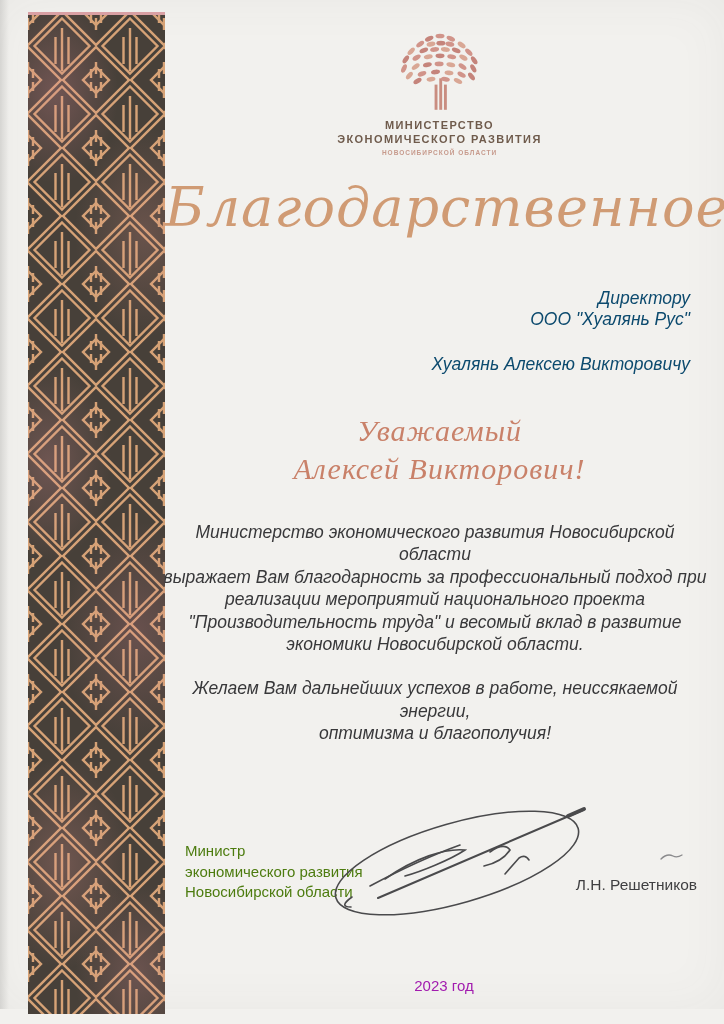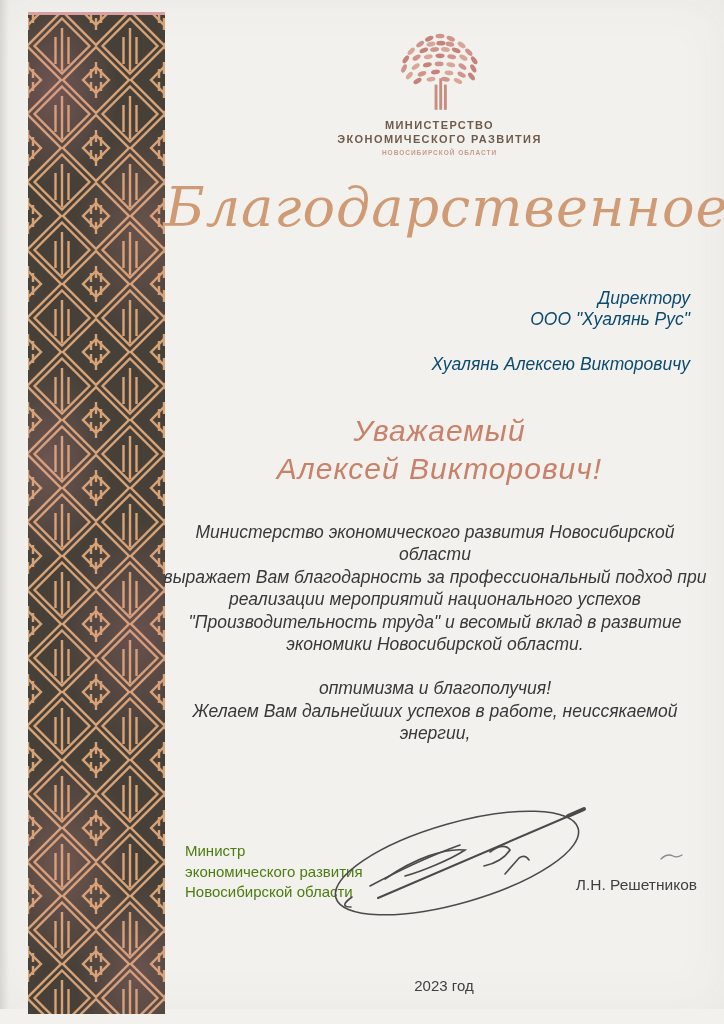--- a/index.html
+++ b/index.html
@@ -66,21 +66,21 @@
   .recipient{
     position:absolute;right:34px;top:288px;
     text-align:right;font-style:italic;
     font-size:17.5px;line-height:21px;color:#0c4a6e;
   }
   .recipient .gap{margin-top:24px;}
   
   .greeting{
     position:absolute;left:165px;right:10px;top:412px;
     text-align:center;
-    font-family:Liberation Sans, sans-serif;font-style:italic;
+    font-family:Liberation Serif, serif;font-style:italic;
     font-size:30px;line-height:38px;
     color:#c98169;letter-spacing:1px;
   }
   
   .body-text{
     position:absolute;left:160px;right:14px;top:521px;
     text-align:center;font-style:italic;
     font-size:17.5px;line-height:22.4px;color:#38383a;
   }
   .body-text .para2{margin-top:22px;}
@@ -95,21 +95,21 @@
   }
   .sig-autograph{
     position:absolute;left:325px;top:788px;width:280px;height:145px;
   }
   .pen-mark{
     position:absolute;left:660px;top:852px;width:24px;height:10px;
   }
   
   .year{
     position:absolute;left:164px;right:0;top:977px;
-    text-align:center;font-size:15px;color:#404040;
+    text-align:center;font-size:15px;color:#a21caf;
   }
 </style>
 </head>
 <body>
 
 <div class="page">
   <div class="scan-edge"></div>
 
   <div class="strip">
     <div class="strip-topline"></div>
@@ -200,27 +200,27 @@
 
   <div class="greeting">
     <div>Уважаемый</div>
     <div>Алексей Викторович!</div>
   </div>
 
   <div class="body-text">
     <div>
       <div>Министерство экономического развития Новосибирской области</div>
       <div>выражает Вам благодарность за профессиональный подход при</div>
-      <div>реализации мероприятий национального успехов</div>
+      <div>реализации мероприятий национального проекта</div>
       <div>"Производительность труда" и весомый вклад в развитие</div>
       <div>экономики Новосибирской области.</div>
     </div>
     <div class="para2">
+      <div>Желаем Вам дальнейших успехов в работе, неиссякаемой энергии,</div>
       <div>оптимизма и  благополучия!</div>
-      <div>Желаем Вам дальнейших успехов в работе, неиссякаемой энергии,</div>
     </div>
   </div>
 
   <div class="sig-position">
     <div>Министр</div>
     <div>экономического развития</div>
     <div>Новосибирской области</div>
   </div>
 
   <svg class="sig-autograph" viewBox="0 0 280 145">

